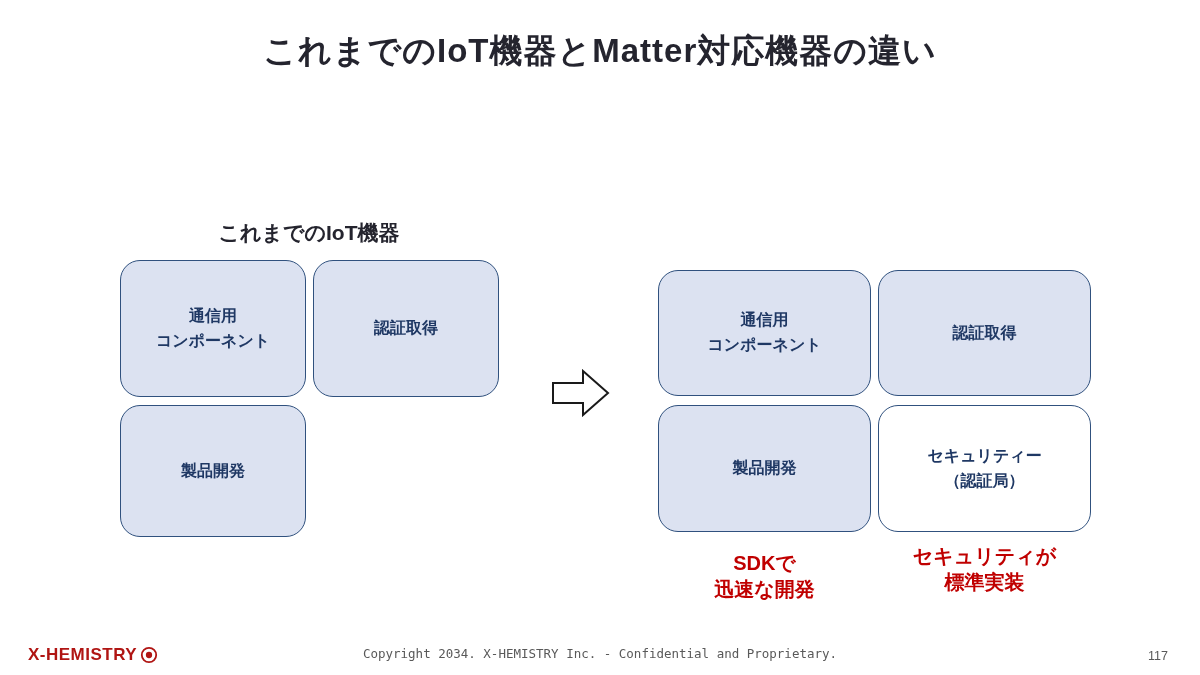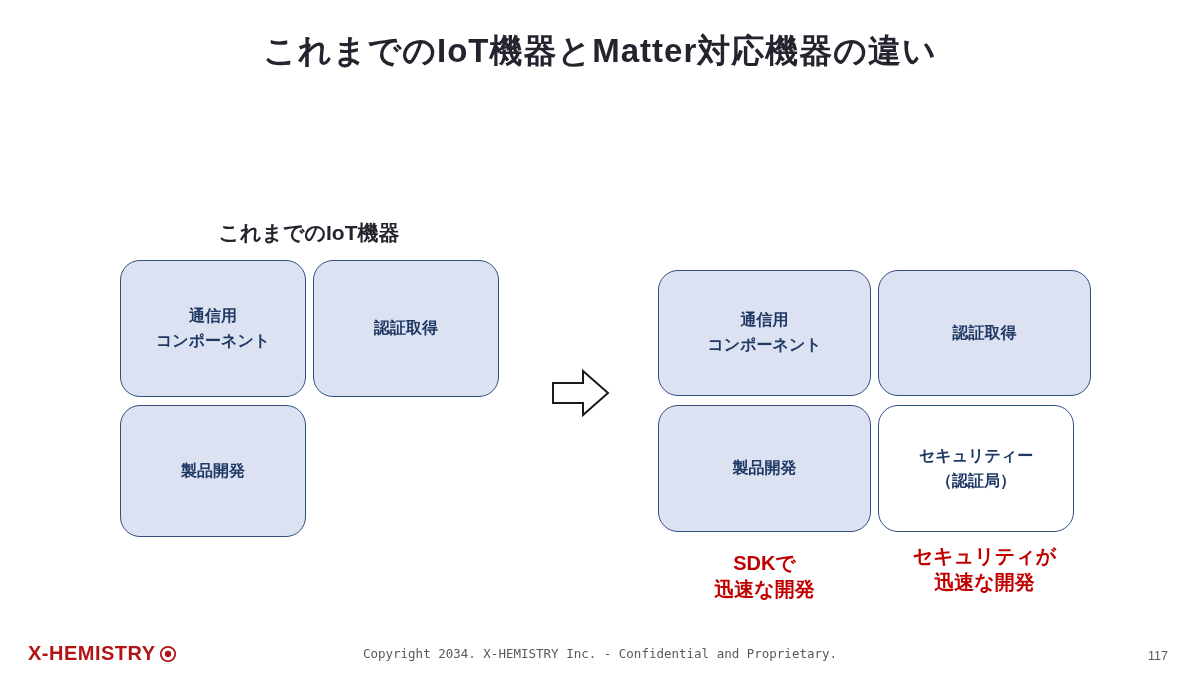--- a/index.html
+++ b/index.html
@@ -59,21 +59,21 @@
   }
   .box.white { background: #ffffff; }
 
   .box-l1 { left: 120px; top: 243px; width: 186px; height: 137px; }
   .box-l2 { left: 313px; top: 243px; width: 186px; height: 137px; }
   .box-l3 { left: 120px; top: 388px; width: 186px; height: 132px; }
 
   .box-r1 { left: 658px; top: 253px; width: 213px; height: 126px; }
   .box-r2 { left: 878px; top: 253px; width: 213px; height: 126px; }
   .box-r3 { left: 658px; top: 388px; width: 213px; height: 127px; }
-  .box-r4 { left: 878px; top: 388px; width: 196px; height: 127px; justify-content: center; }
+  .box-r4 { left: 878px; top: 388px; width: 213px; height: 127px; justify-content: center; }
 
   .arrow {
     position: absolute;
     left: 552px; top: 352px;
     width: 58px; height: 48px;
   }
 
   .callout {
     position: absolute;
     text-align: center;
@@ -87,21 +87,21 @@
   .callout-2 { left: 868px; top: 526px; width: 233px; }
 
   .logo {
     position: absolute;
     left: 28px; bottom: 10px;
     display: flex;
     align-items: center;
     gap: 3px;
   }
   .logo-text {
-    font-size: 20px;
+    font-size: 17px;
     font-weight: bold;
     color: var(--logo-red);
     letter-spacing: 0.5px;
   }
   .logo-mark { width: 18px; height: 18px; }
 
   .copyright {
     position: absolute;
     left: 0; bottom: 14px; width: 100%;
     text-align: center;
@@ -153,21 +153,21 @@
     <span>製品開発</span>
   </div>
   <div class="box box-r4 white">
     <span>セキュリティー
 （認証局）</span>
   </div>
 
   <div class="callout callout-1">SDKで
 迅速な開発</div>
   <div class="callout callout-2">セキュリティが
-迅速な開発</div>
+標準実装</div>
 
   <div class="logo">
     <span class="logo-text">X-HEMISTRY</span>
     <svg class="logo-mark" viewBox="0 0 20 20">
       <circle cx="10" cy="10" r="8" fill="none" stroke="var(--logo-red)" stroke-width="2"></circle>
       <circle cx="10" cy="10" r="3.5" fill="var(--logo-red)"></circle>
     </svg>
   </div>
 
   <div class="copyright">Copyright 2034. X-HEMISTRY Inc. - Confidential and Proprietary.</div>

